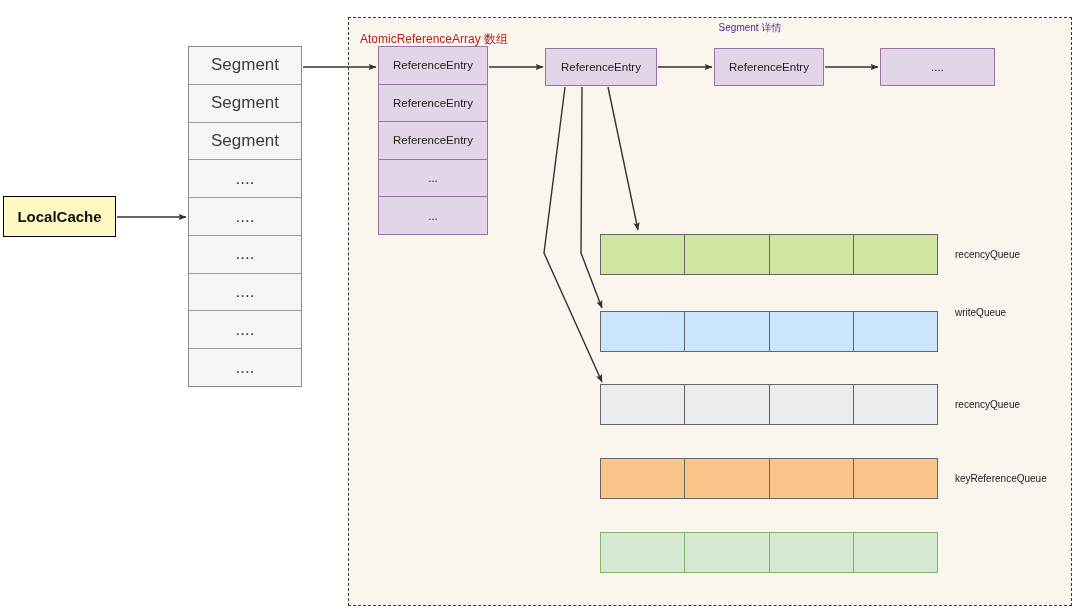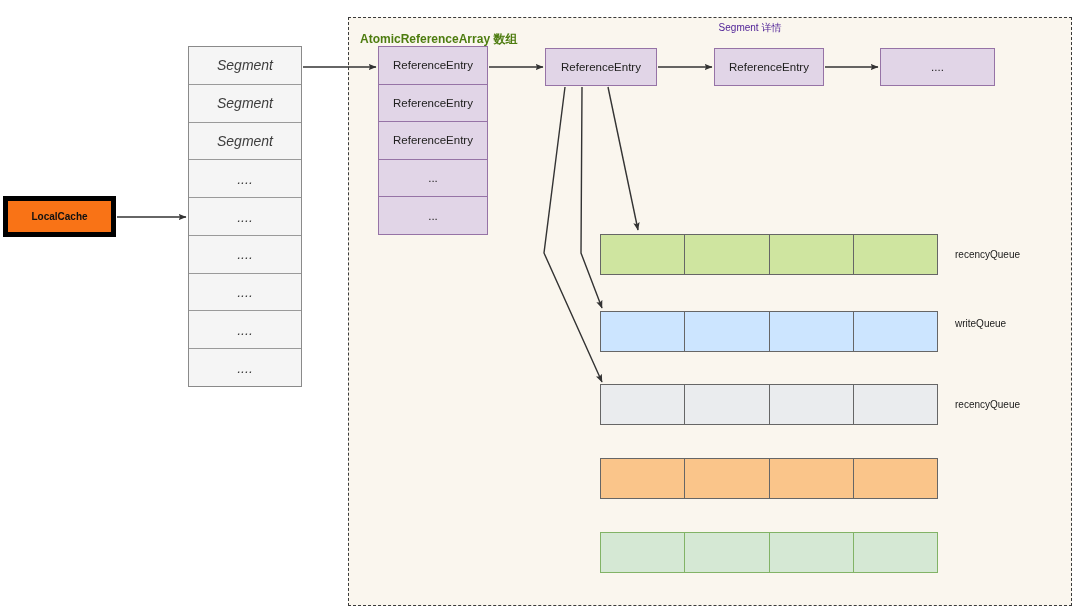--- a/index.html
+++ b/index.html
@@ -26,48 +26,48 @@
   }
 
   .panel-title {
     font-size: 10px;
     color: #4c1d95;
     font-weight: normal;
     white-space: nowrap;
   }
   .panel-subtitle {
     font-size: 12px;
-    color: #4d7c0f;
-    font-weight: bold;
+    color: #b91c1c;
+    font-weight: normal;
     white-space: nowrap;
   }
 
   
   #local-cache {
     left: 3px; top: 196px;
     width: 113px; height: 41px;
-    background: #f97316;
-    border: 5px solid #000000;
-    display: flex; align-items: center; justify-content: center;
-    font-size: 10px; font-weight: bold; color: #111;
+    background: #fef9c3;
+    border: 1px solid #000000;
+    display: flex; align-items: center; justify-content: center;
+    font-size: 15px; font-weight: bold; color: #111;
   }
 
   
   #segment-column {
     left: 188px; top: 46px;
     width: 114px; height: 341px;
     border: 1px solid #8a8a8a;
     background: #f5f5f5;
     display: flex; flex-direction: column;
   }
   #segment-column .cell {
     flex: 1 1 0;
     border-bottom: 1px solid #9a9a9a;
     display: flex; align-items: center; justify-content: center;
-    font-size: 14px; color: #3d3d3d; font-style: italic;
+    font-size: 17px; color: #3d3d3d;
   }
   #segment-column .cell:last-child { border-bottom: none; }
 
   
   #array-column {
     left: 378px; top: 46px;
     width: 110px; height: 189px;
     border: 1px solid #9673a6;
     background: #e1d5e7;
     display: flex; flex-direction: column;
@@ -167,36 +167,37 @@
       <div class="seg" style="background: rgb(207, 229, 160); border-color: rgb(102, 102, 102);"></div>
     </div>
   <div class="abs queue-label" style="top:234px;">recencyQueue</div>
 
   <div class="abs queue-bar" id="queue-1" style="top:311px;">
       <div class="seg" style="background: rgb(204, 229, 255); border-color: rgb(102, 102, 102);"></div>
       <div class="seg" style="background: rgb(204, 229, 255); border-color: rgb(102, 102, 102);"></div>
       <div class="seg" style="background: rgb(204, 229, 255); border-color: rgb(102, 102, 102);"></div>
       <div class="seg" style="background: rgb(204, 229, 255); border-color: rgb(102, 102, 102);"></div>
     </div>
-  <div class="abs queue-label" style="top:303px;">writeQueue</div>
+  <div class="abs queue-label" style="top:292px;">writeQueue</div>
 
   <div class="abs queue-bar" id="queue-2" style="top:384px;">
       <div class="seg" style="background: rgb(234, 236, 238); border-color: rgb(102, 102, 102);"></div>
       <div class="seg" style="background: rgb(234, 236, 238); border-color: rgb(102, 102, 102);"></div>
       <div class="seg" style="background: rgb(234, 236, 238); border-color: rgb(102, 102, 102);"></div>
       <div class="seg" style="background: rgb(234, 236, 238); border-color: rgb(102, 102, 102);"></div>
     </div>
   <div class="abs queue-label" style="top:384px;">recencyQueue</div>
 
   <div class="abs queue-bar" id="queue-3" style="top:458px;">
       <div class="seg" style="background: rgb(250, 197, 138); border-color: rgb(102, 102, 102);"></div>
       <div class="seg" style="background: rgb(250, 197, 138); border-color: rgb(102, 102, 102);"></div>
       <div class="seg" style="background: rgb(250, 197, 138); border-color: rgb(102, 102, 102);"></div>
       <div class="seg" style="background: rgb(250, 197, 138); border-color: rgb(102, 102, 102);"></div>
     </div>
+  <div class="abs queue-label" style="top:458px;">keyReferenceQueue</div>
 
   <div class="abs queue-bar" id="queue-4" style="top:532px;">
       <div class="seg" style="background: rgb(213, 232, 212); border-color: rgb(130, 179, 102);"></div>
       <div class="seg" style="background: rgb(213, 232, 212); border-color: rgb(130, 179, 102);"></div>
       <div class="seg" style="background: rgb(213, 232, 212); border-color: rgb(130, 179, 102);"></div>
       <div class="seg" style="background: rgb(213, 232, 212); border-color: rgb(130, 179, 102);"></div>
     </div>
 
   <svg class="overlay" viewBox="0 0 1080 611">
     <defs>

